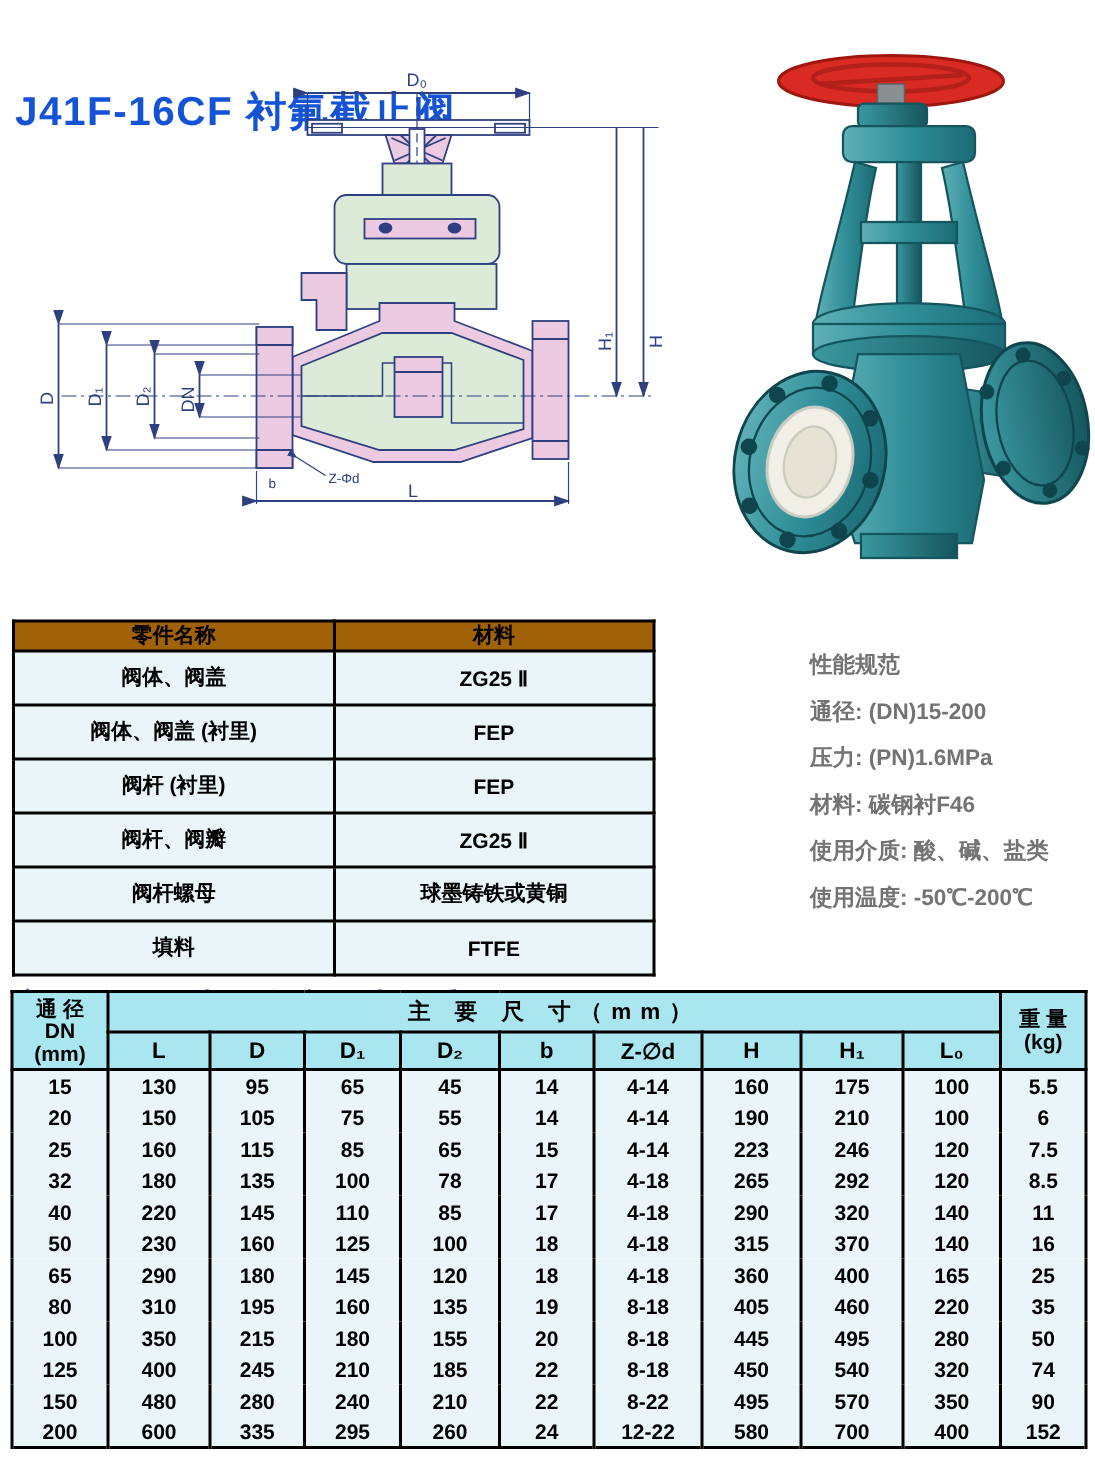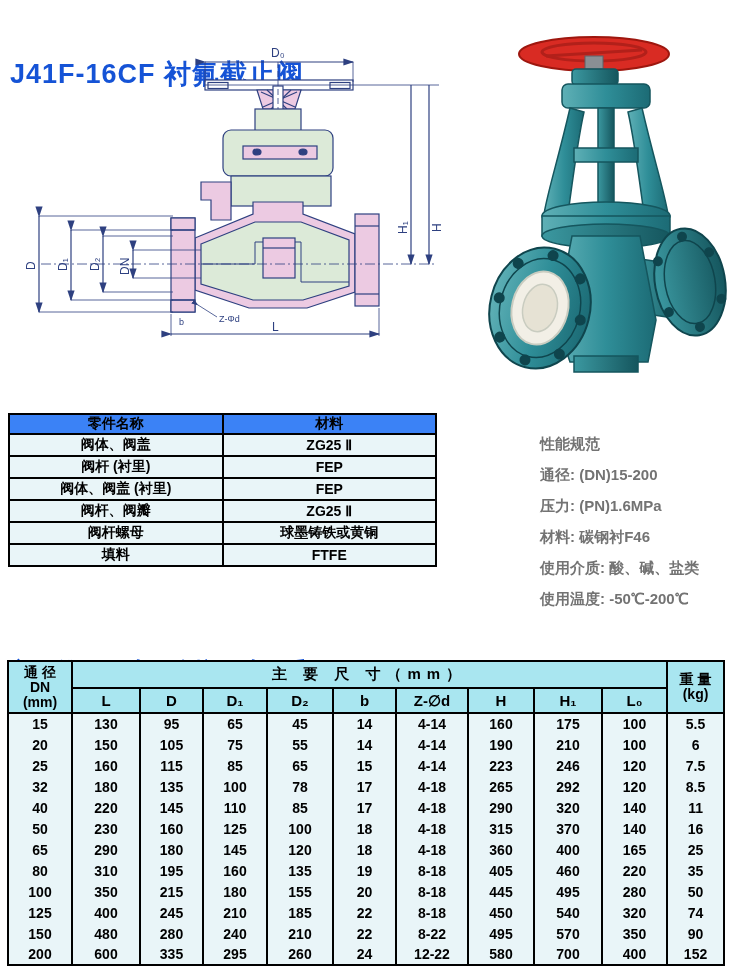--- a/index.html
+++ b/index.html
@@ -25,22 +25,22 @@
   .dim-label-sm { font-family:"Liberation Sans", sans-serif; font-size:9px; fill:#2e4080; }
 
   
   #materials-table {
     position:absolute; left:8px; top:413px; width:429px;
     border-collapse:collapse; table-layout:fixed; border:2px solid #000;
   }
   #materials-table th, #materials-table td {
     border:2px solid #000; text-align:center; font-weight:bold; font-size:14px;
   }
-  #materials-table th { background:#3b82f6; height:18px;margin-left:27px; }
-  #materials-table td { background:#e9f5f8; height:22px; }
+  #materials-table th { background:#a16207; height:18px;margin-left:27px; }
+  #materials-table td { background:#e9f5f8; height:36px; }
 
   
   #specs {
     position:absolute; left:540px; top:428px;
     font-size:15px; font-weight:bold; color:#737373; line-height:31px; white-space:nowrap;
   }
 
   
   #dims-table {
     position:absolute; left:7px; top:660px; width:716px;
@@ -230,25 +230,25 @@
       <th style="width:50%">零件名称</th>
       <th style="width:50%">材料</th>
     </tr>
   </thead>
   <tbody>
       <tr>
         <td>阀体、阀盖</td>
         <td>ZG25 Ⅱ</td>
       </tr>
       <tr>
+        <td>阀体、阀盖 (衬里)</td>
+        <td>FEP</td>
+      </tr>
+      <tr>
         <td>阀杆 (衬里)</td>
-        <td>FEP</td>
-      </tr>
-      <tr>
-        <td>阀体、阀盖 (衬里)</td>
         <td>FEP</td>
       </tr>
       <tr>
         <td>阀杆、阀瓣</td>
         <td>ZG25 Ⅱ</td>
       </tr>
       <tr>
         <td>阀杆螺母</td>
         <td>球墨铸铁或黄铜</td>
       </tr>

